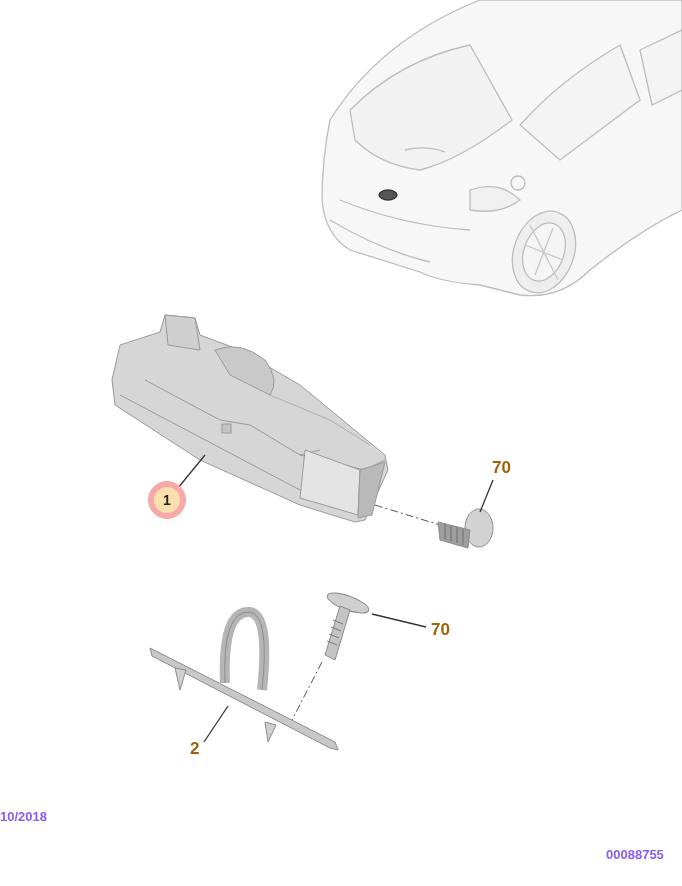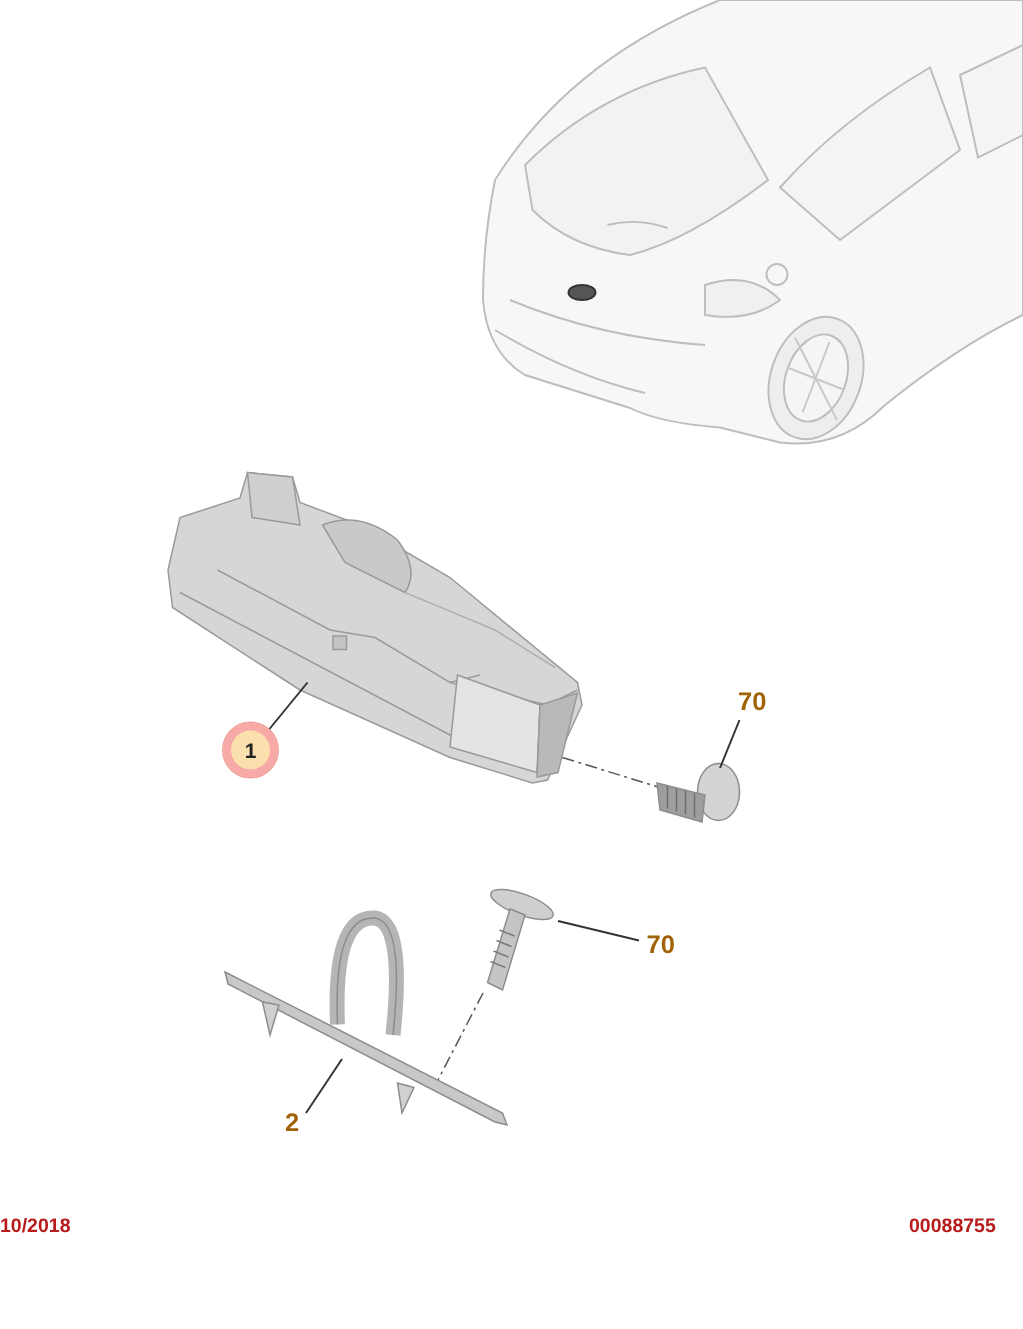--- a/index.html
+++ b/index.html
@@ -1,21 +1,21 @@
 <!DOCTYPE html>
 <html><head>
 <meta charset="utf-8">
 <style>
   html, body { margin:0; padding:0; background:#ffffff; }
   body { width:682px; height:886px; position:relative; overflow:hidden;
          font-family:"Liberation Sans", sans-serif; }
   .canvas { position:absolute; left:0; top:0; width:682px; height:886px; }
   svg.art { position:absolute; left:0; top:0; }
   .label { position:absolute; font-weight:bold; font-size:17px; color:#a16207; line-height:1; }
-  .footer { position:absolute; font-weight:bold; font-size:13px; color:#b91c1c; line-height:1; }
+  .footer { position:absolute; font-weight:bold; font-size:13px; color:#8b5cf6; line-height:1; }
   .callout-hot { position:absolute; width:38px; height:38px; border-radius:50%;
          background:#fbe0ae; box-shadow:0 0 0 5px #f6a9a6 inset;
          border:1px solid #f2a1a0; box-sizing:border-box;
          display:flex; align-items:center; justify-content:center;
          font-weight:bold; font-size:14px; color:#222; cursor:pointer; }
 </style>
 </head>
 <body>
 
 <div class="canvas">
@@ -83,14 +83,14 @@
     <span>1</span>
   </div>
 
   <div class="label" style="left:492px; top:459px;">70</div>
 
   <div class="label" style="left:431px; top:621px;">70</div>
 
   <div class="label" style="left:190px; top:740px;">2</div>
 
   <div class="footer" style="left:0px; top:810px;">10/2018</div>
-  <div class="footer" style="left:606px; top:810px;">00088755</div>
+  <div class="footer" style="left:606px; top:848px;">00088755</div>
 </div>
 
 </body></html>

